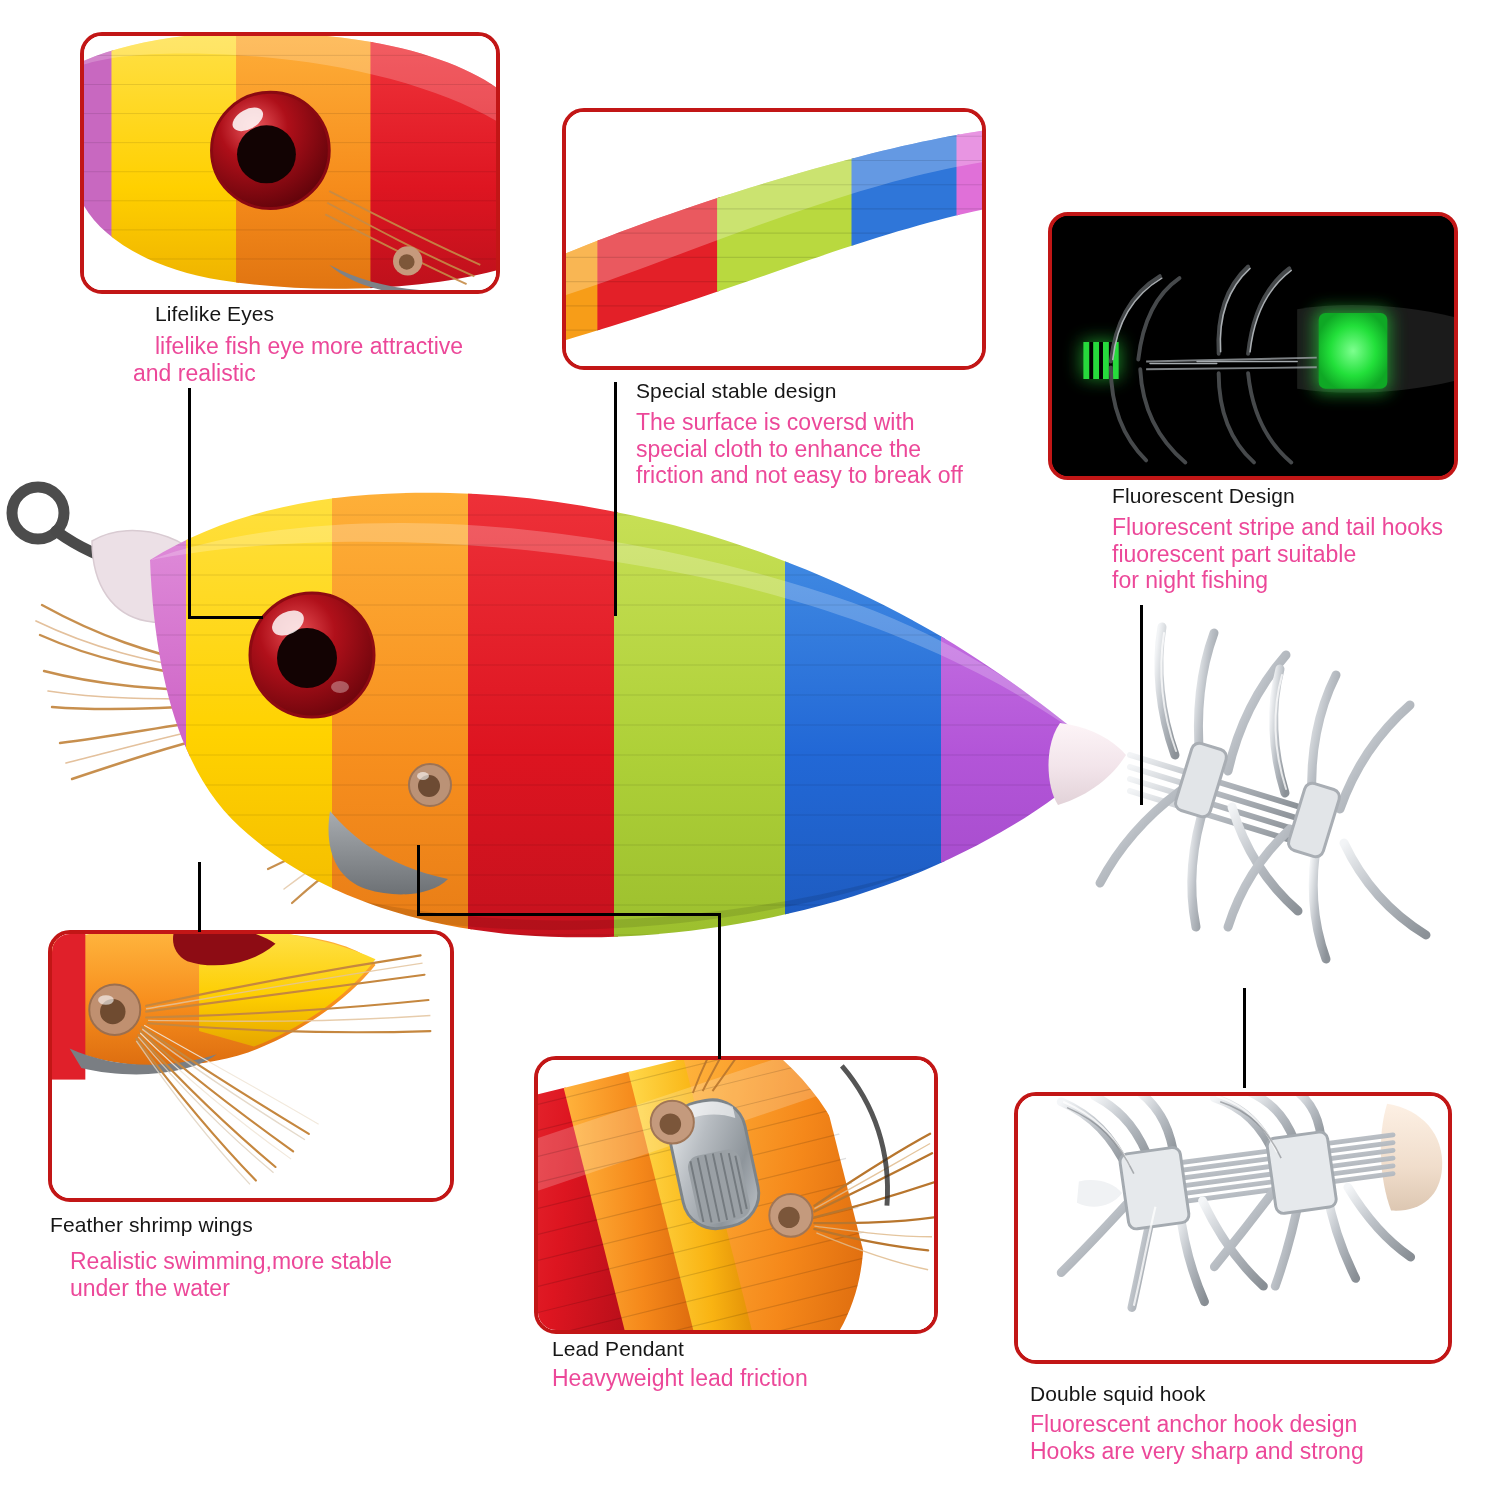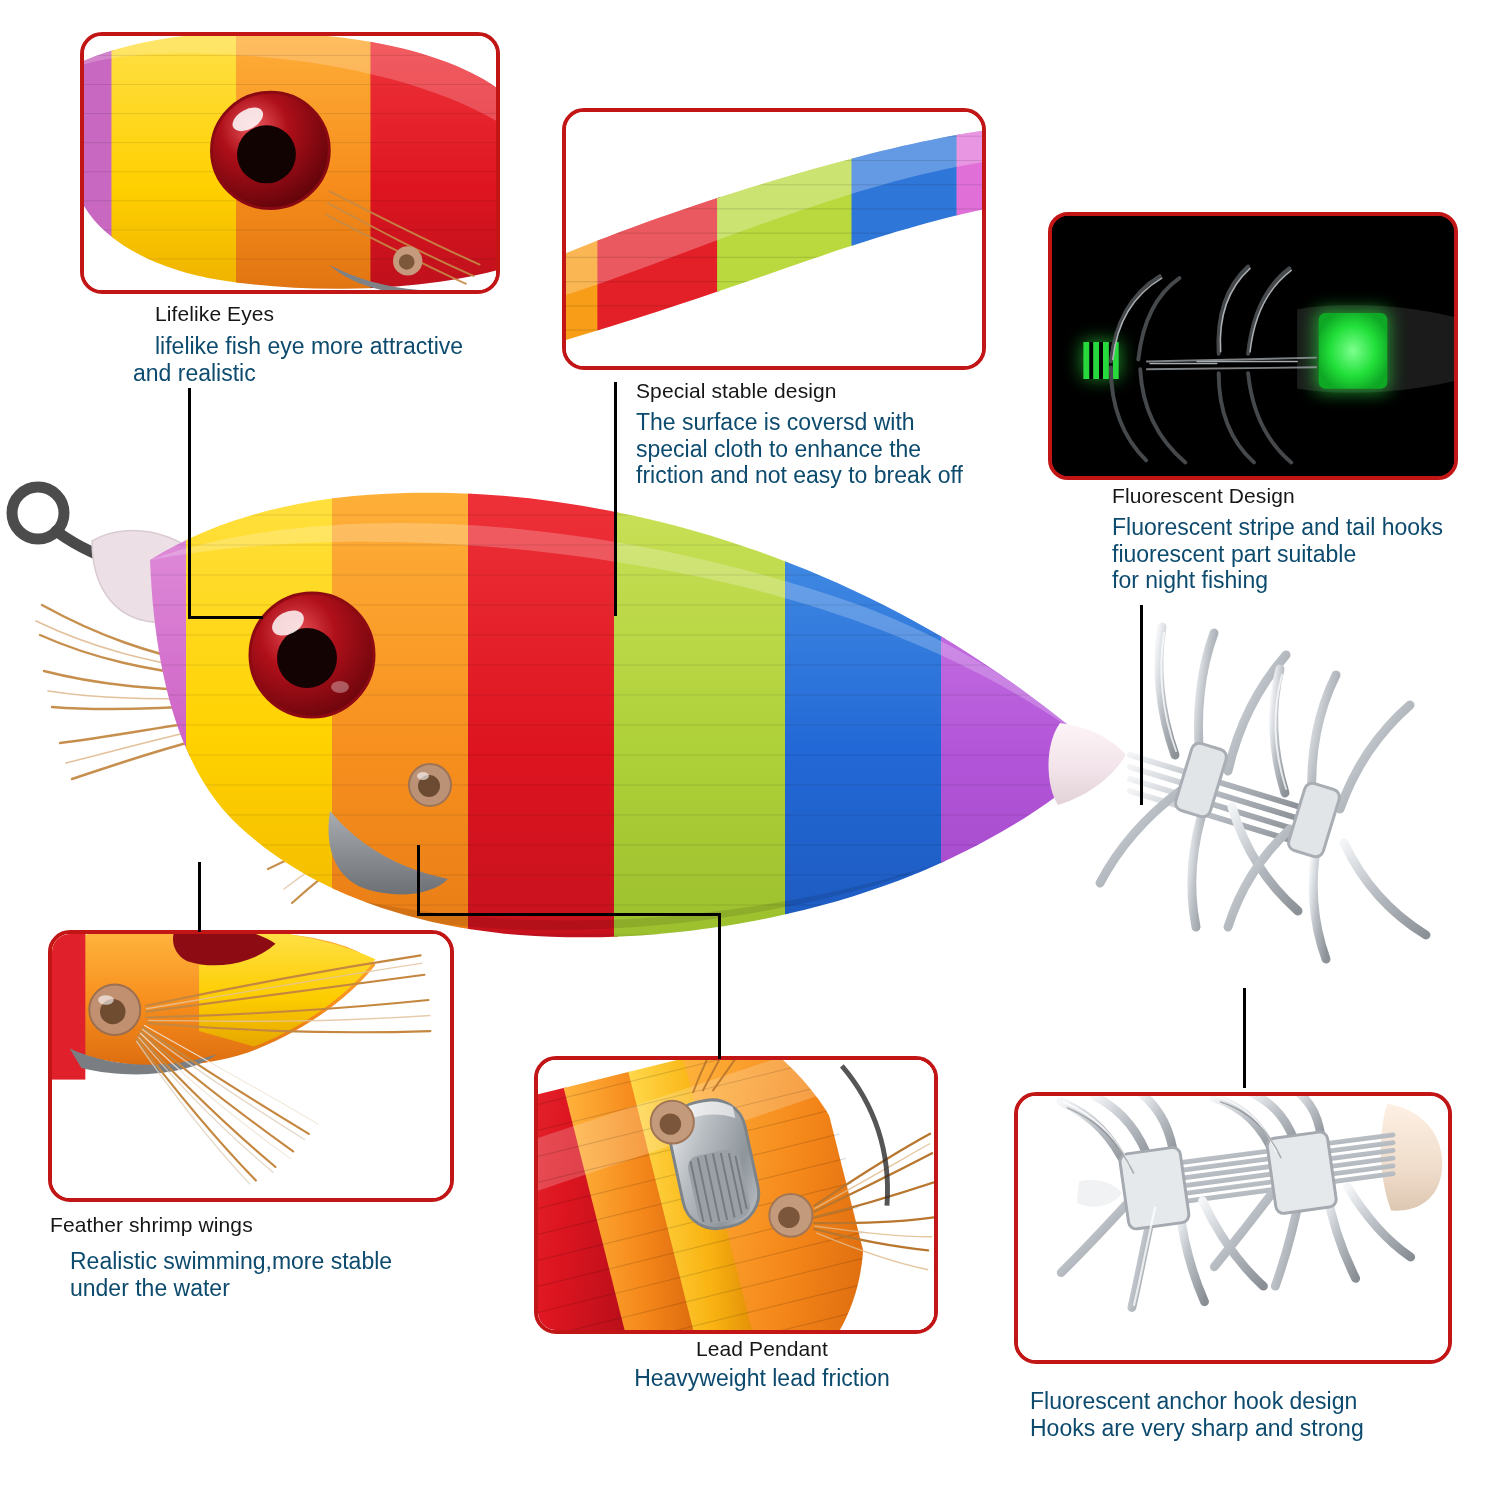--- a/index.html
+++ b/index.html
@@ -29,21 +29,21 @@
   .label-block { position: absolute; }
   .label-title {
     font-size: 21px;
     color: #161616;
     letter-spacing: .1px;
     white-space: nowrap;
     line-height: 1.08;
   }
   .label-desc {
     font-size: 23px;
-    color: #0c4a6e;
+    color: #ec4899;
     line-height: 1.17;
     white-space: pre-line;
   }
 
   
   .conn { position: absolute; background: #000; }
   .conn.v { width: 3px; }
   .conn.h { height: 3px; }
 
   
@@ -547,21 +547,21 @@
       <g stroke="#b8762e" stroke-width="2" fill="none" opacity="0.9">
         <path d="M158,34 C164,18 170,4 176,-8"></path>
         <path d="M168,32 C176,16 184,2 190,-10"></path>
         <path d="M178,32 C188,18 198,4 206,-8"></path>
       </g>
 
       <path d="M310,6 C344,46 360,96 356,150" stroke="#2b2b2b" stroke-width="5" fill="none" opacity="0.8"></path>
     </svg>
   </div>
 
-  <div class="label-block" style="left:552px; top:1338px; width:420px;text-align:center;">
+  <div class="label-block" style="left:552px; top:1338px; width:420px;">
     <div class="label-title">Lead Pendant</div>
     <div class="label-desc" style="margin-top:4px;">Heavyweight lead friction</div>
   </div>
 
   <div class="conn h" style="left:417px; top:913px; width:303px;"></div>
   <div class="conn v" style="left:417px; top:845px; height:70px;"></div>
   <div class="conn v" style="left:718px; top:913px; height:146px;"></div>
 
   <div class="callout" style="left:1014px; top:1092px; width:438px; height:272px;">
     <svg viewBox="0 0 438 272" width="100%" height="100%" preserveAspectRatio="none">
@@ -621,19 +621,20 @@
         <path d="M140,114 C132,148 126,182 118,216"></path>
       </g>
       <g stroke="#75797e" stroke-width="1.6" fill="none" opacity="0.55">
         <path d="M118,80 C102,46 82,26 50,12"></path>
         <path d="M268,64 C254,34 236,16 206,6"></path>
       </g>
     </svg>
   </div>
 
   <div class="label-block" style="left:1030px; top:1383px; width:440px;">
+    <div class="label-title">Double squid hook</div>
     <div class="label-desc" style="margin-top:5px;">Fluorescent anchor hook design
 Hooks are very sharp and strong</div>
   </div>
 
   <div class="conn v" style="left:1243px; top:988px; height:100px;"></div>
 
 </div>
 
 </body></html>

